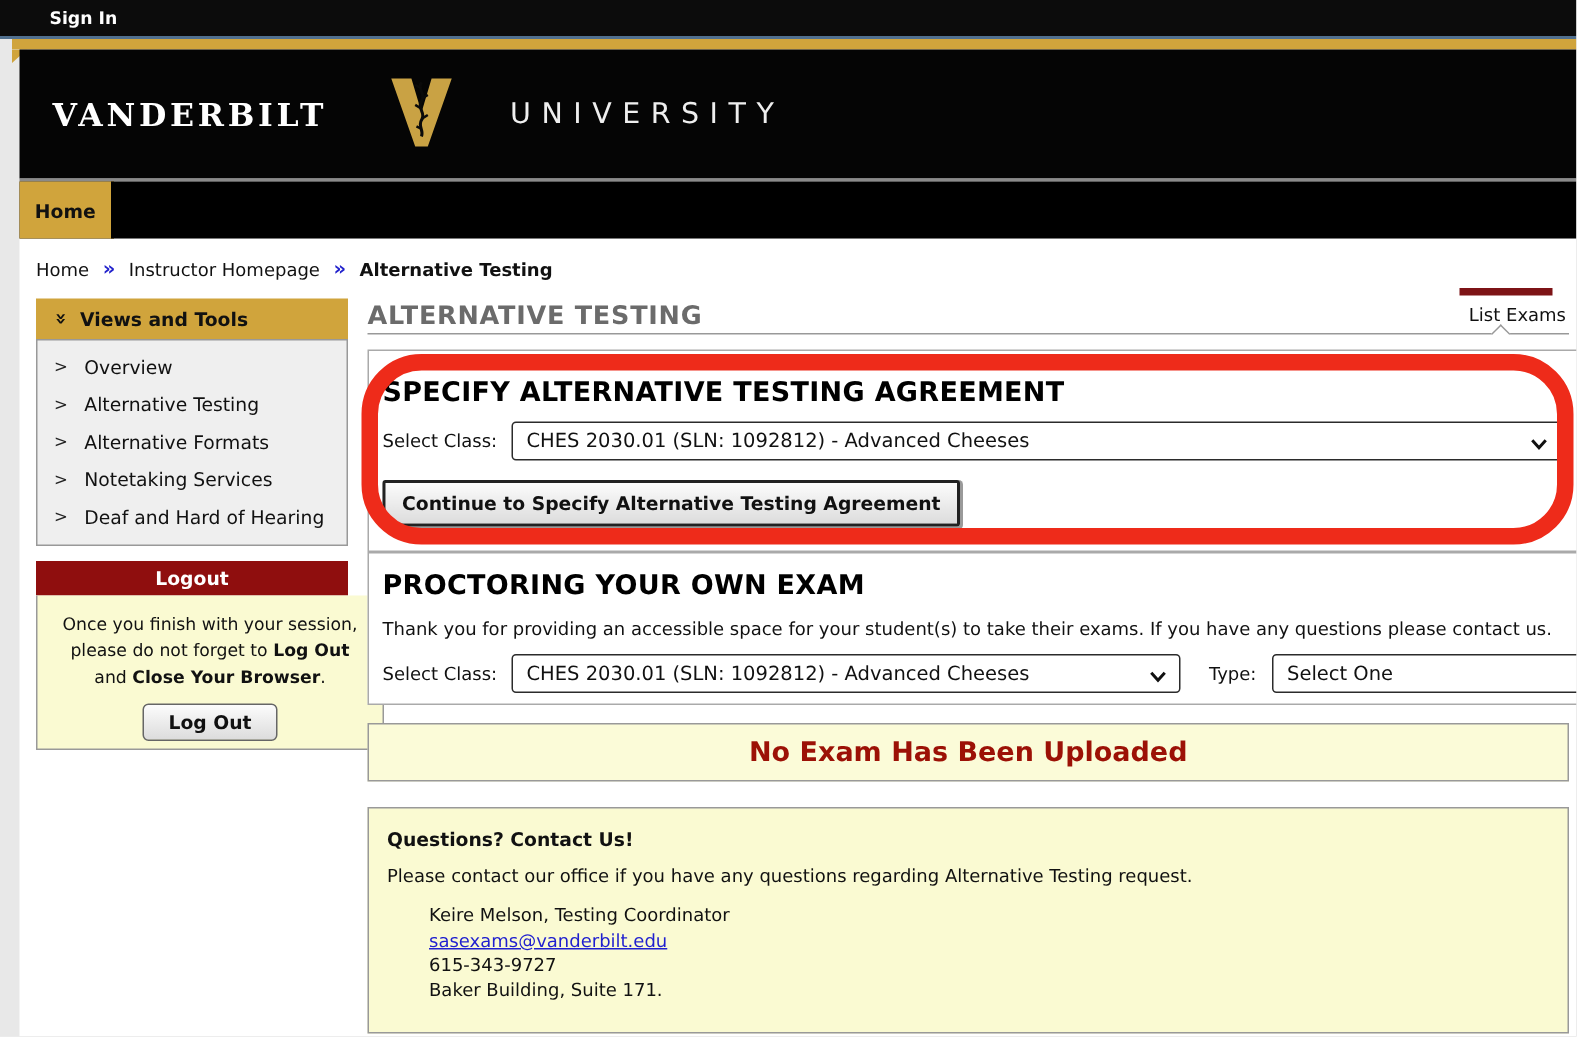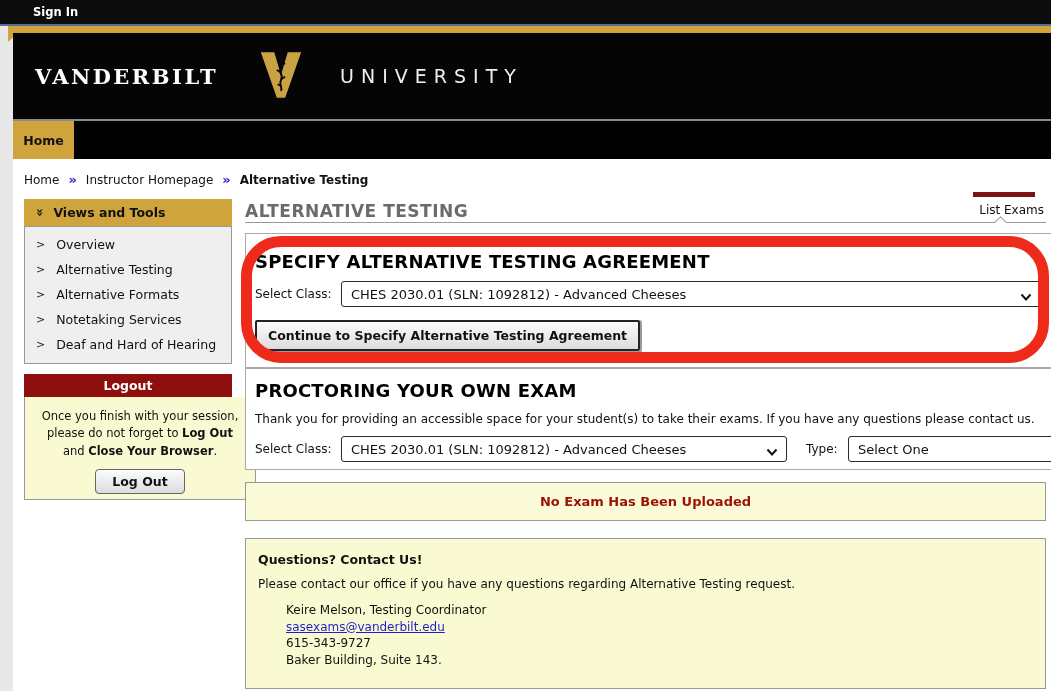--- a/index.html
+++ b/index.html
@@ -72,21 +72,21 @@
   .fake-select .sel-chev { position:absolute; right:8px; top:8px; }
   .continue-btn { position:absolute; left:9px; top:86px; font-size:12.5px; padding:6px 11px; border:2px solid #222;
     border-radius:2px; box-shadow:1px 1px 0 1px #9a9a9a; }
   .proc-desc { position:absolute; left:9px; top:43px; font-size:12px; color:#111; }
 
   
   .annotation { left:241px; top:236px; width:808px; height:127px; border:11px solid #ee2b1a; border-radius:40px; pointer-events:none; z-index:60; }
 
   
   .banner { left:245px; top:482px; width:801px; height:39px; background:#fbfbd8; border:1px solid #999;
-    display:flex; align-items:center; justify-content:center; color:#9c1106; font-weight:bold; font-size:13px; }
+    display:flex; align-items:center; justify-content:center; color:#9c1106; font-weight:bold; font-size:18px; }
   .contact-box { left:245px; top:538px; width:801px; height:151px; background:#fafad2; border:1px solid #999;padding-left:32px; }
   .contact-heading { position:absolute; left:12px; top:13px; font-weight:bold; font-size:12.5px; }
   .contact-desc { position:absolute; left:12px; top:38px; font-size:12px; }
   .contact-block { position:absolute; left:40px; top:63px; font-size:12px; line-height:16.5px; }
   .email-link { color:#1f1fcf; text-decoration:underline; cursor:pointer; }
 </style>
 </head>
 <body>
 
 <div id="root">
@@ -205,17 +205,17 @@
     <span>No Exam Has Been Uploaded</span>
   </div>
 
   <div class="abs contact-box">
     <div class="contact-heading">Questions? Contact Us!</div>
     <div class="contact-desc">Please contact our office if you have any questions regarding Alternative Testing request.</div>
     <div class="contact-block">
       <div>Keire Melson, Testing Coordinator</div>
       <div><span class="email-link">sasexams@vanderbilt.edu</span></div>
       <div>615-343-9727</div>
-      <div>Baker Building, Suite 143.</div>
+      <div>Baker Building, Suite 171.</div>
     </div>
   </div>
 
 </div>
 
 </body></html>

